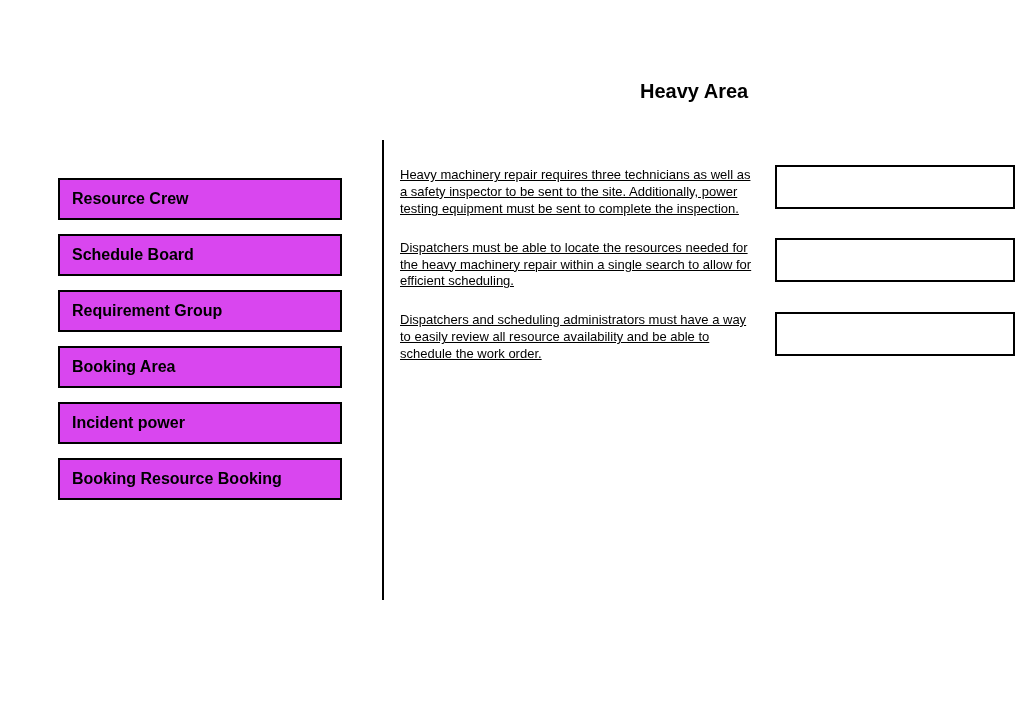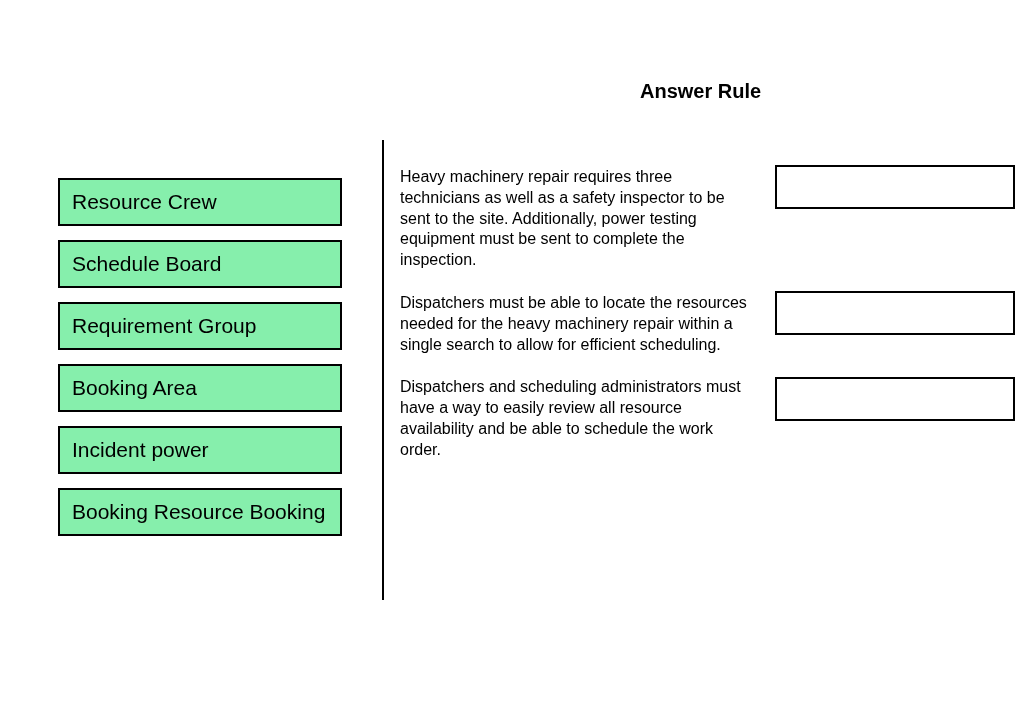--- a/index.html
+++ b/index.html
@@ -25,23 +25,23 @@
     .left-column {
       position: absolute;
       left: 58px;
       top: 178px;
       width: 284px;
     }
     .source-item {
       border: 2px solid #000;
       padding: 10px 12px;
       margin-bottom: 14px;
-      font-weight: normal;
-      font-size: 21px;
-      background: #86efac;
+      font-weight: bold;
+      font-size: 16px;
+      background: #d946ef;
       cursor: grab;
     }
     .divider {
       position: absolute;
       left: 382px;
       top: 140px;
       width: 2px;
       height: 460px;
       background: #000;
     }
@@ -51,41 +51,42 @@
       top: 165px;
       width: 625px;
     }
     .row {
       display: flex;
       align-items: flex-start;
       margin-bottom: 18px;
     }
     .desc {
       width: 370px;
-      font-size: 16px;
+      font-size: 13px;
       line-height: 1.3;
       padding: 2px 8px 2px 10px;
       color: #000;
+      text-decoration: underline;
     }
     .drop-target {
       border: 2px solid #000;
       width: 240px;
       height: 44px;
       margin-left: auto;
       background: #fff;
     }
     .row-1 .drop-target { margin-top: 0px; }
     .row-2 .drop-target { margin-top: 0px; }
     .row-3 .drop-target { margin-top: 2px; }
     .row-4 .drop-target { margin-top: 2px; }
   </style>
 </head>
 <body>
 
-<div class="answer-area-title">Answer Rule</div>
+<div class="answer-area-title">Heavy Area</div>
 
 <div class="left-column">
   <div class="source-item">Resource Crew</div>
   <div class="source-item">Schedule Board</div>
   <div class="source-item">Requirement Group</div>
   <div class="source-item">Booking Area</div>
   <div class="source-item">Incident power</div>
   <div class="source-item">Booking Resource Booking</div>
 </div>
 

